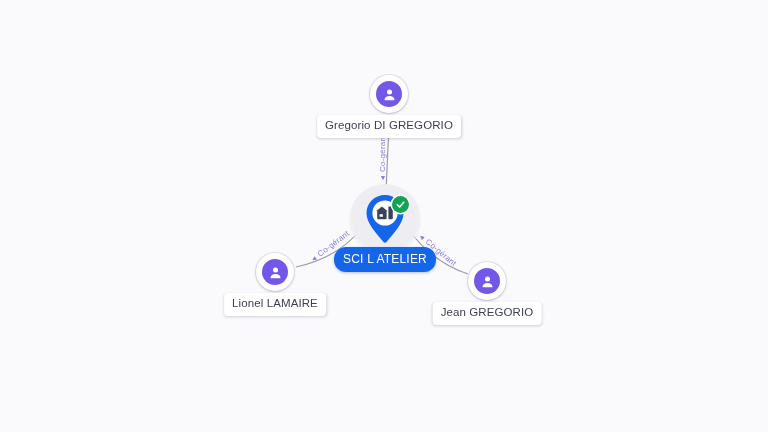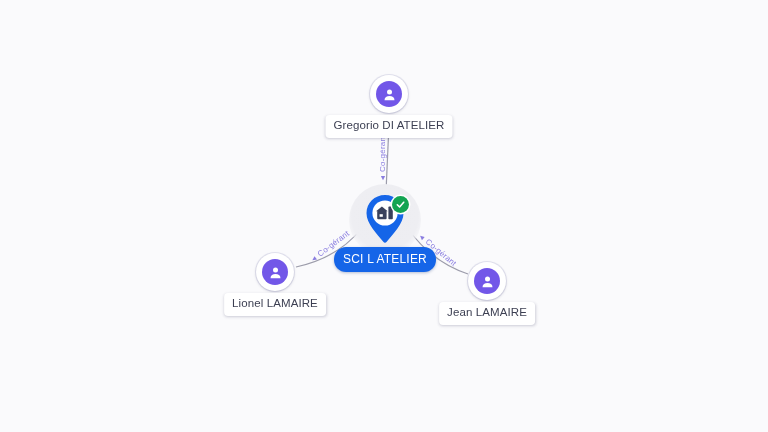--- a/index.html
+++ b/index.html
@@ -178,21 +178,21 @@
 
   <div class="person-node" style="left:389px; top:94px;">
     <div class="avatar-ring">
       <div class="avatar-disc">
         <svg width="15" height="15" viewBox="0 0 24 24" fill="#ffffff">
           <circle cx="12" cy="8" r="4"></circle>
           <path d="M4 21c0-4.2 3.6-6.5 8-6.5s8 2.3 8 6.5z"></path>
         </svg>
       </div>
     </div>
-    <div class="node-label">Gregorio DI ATELIER</div>
+    <div class="node-label">Gregorio DI GREGORIO</div>
   </div>
 
   <div class="person-node" style="left:275px; top:272px;">
     <div class="avatar-ring">
       <div class="avatar-disc">
         <svg width="15" height="15" viewBox="0 0 24 24" fill="#ffffff">
           <circle cx="12" cy="8" r="4"></circle>
           <path d="M4 21c0-4.2 3.6-6.5 8-6.5s8 2.3 8 6.5z"></path>
         </svg>
       </div>
@@ -202,21 +202,21 @@
 
   <div class="person-node" style="left:487px; top:281px;">
     <div class="avatar-ring">
       <div class="avatar-disc">
         <svg width="15" height="15" viewBox="0 0 24 24" fill="#ffffff">
           <circle cx="12" cy="8" r="4"></circle>
           <path d="M4 21c0-4.2 3.6-6.5 8-6.5s8 2.3 8 6.5z"></path>
         </svg>
       </div>
     </div>
-    <div class="node-label">Jean LAMAIRE</div>
+    <div class="node-label">Jean GREGORIO</div>
   </div>
 
   <div class="company-node" style="left:385px; top:218px;">
     <div class="company-halo"></div>
 
     <div class="pin">
       <svg width="42" height="52" viewBox="0 0 42 52">
         <path d="M21 2 C10.5 2 2.5 10 2.5 20.2 C2.5 31 13 40.5 19.3 48.8 C20.2 50 21.8 50 22.7 48.8 C29 40.5 39.5 31 39.5 20.2 C39.5 10 31.5 2 21 2 Z" fill="#1565e8"></path>
         <circle cx="21" cy="20" r="12.6" fill="#ffffff"></circle>
         <g fill="#39415c">

